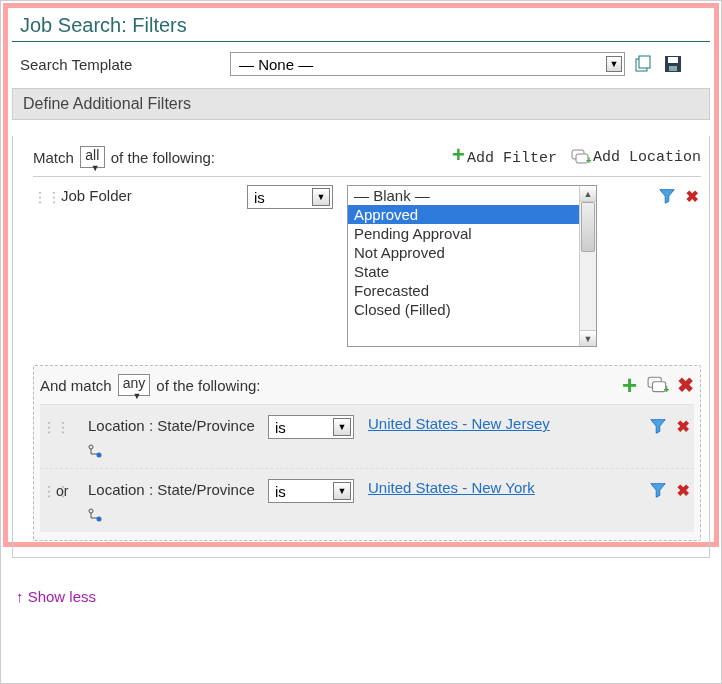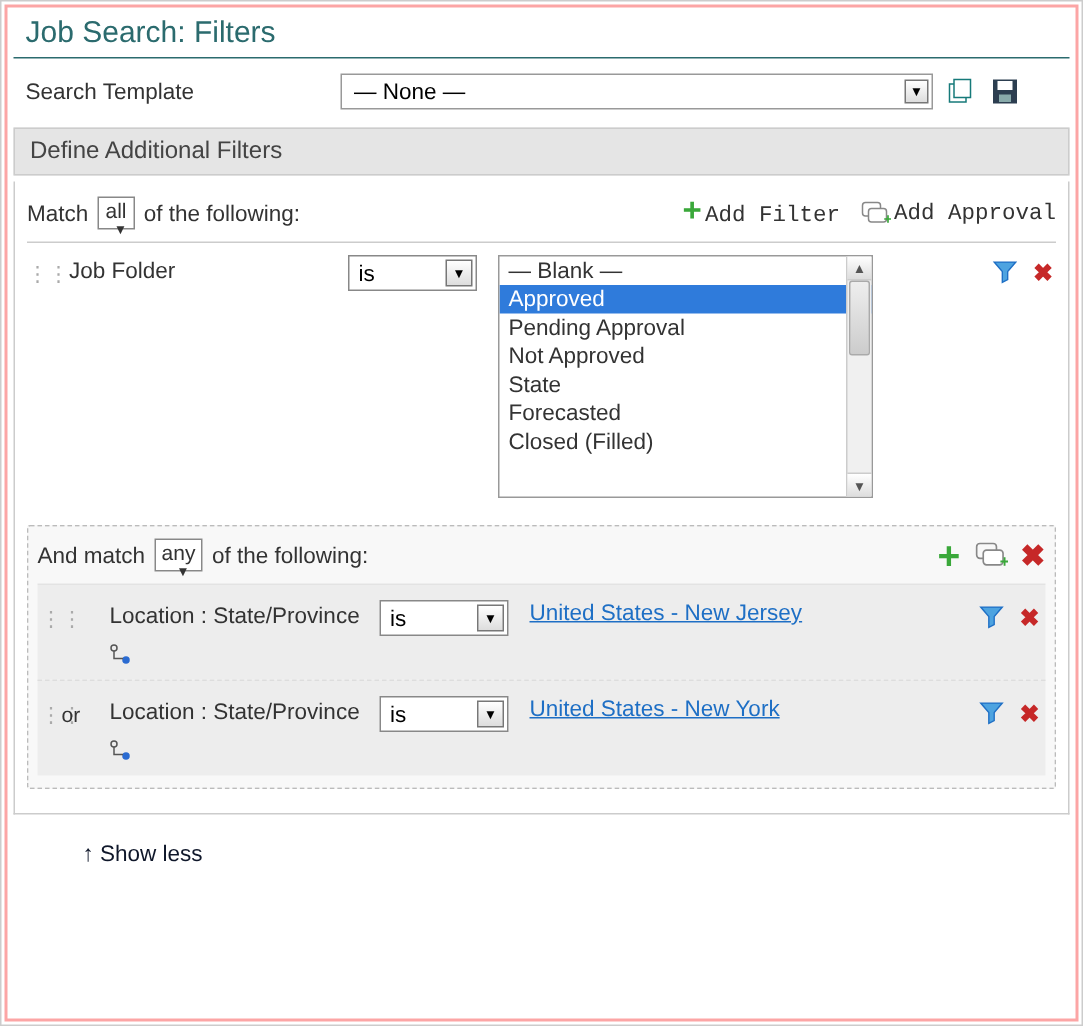--- a/index.html
+++ b/index.html
@@ -1,27 +1,27 @@
 <!DOCTYPE html>
 <html><head>
 <meta charset="utf-8">
 <style>
   * { box-sizing: border-box; }
   body { margin: 0; font-family: "Segoe UI", Arial, sans-serif; background: #fff; }
   .frame { width: 722px; height: 684px; border: 1px solid #ccc; margin: 0; padding: 2px; }
-  .panel { border: 2px solid #fca5a5; height: 678px; padding: 0; position: relative; }
+  .panel { border: 5px solid #fca5a5; height: 544px; padding: 0; position: relative; }
   .title { font-size: 20px; font-weight: 400; color: #2b6b6e; padding: 6px 12px 4px 12px; }
   .title-rule { border: none; border-top: 1px solid #2b6b6e; margin: 0 4px 10px 4px; }
   .template-row { display: flex; align-items: center; padding: 0 12px 12px 12px; }
   .template-label { width: 210px; font-size: 15px; color: #333; }
   .template-select { flex: 0 0 395px; display: flex; align-items: center; justify-content: space-between; border: 1px solid #999; background: #fff; height: 24px; padding: 0 2px 0 8px; font-size: 15px; }
   .template-select .chev { width: 16px; height: 16px; border: 1px solid #777; background: linear-gradient(#fff,#ddd); display:flex; align-items:center; justify-content:center; font-size:9px;}
   .icon-btn { width: 24px; height: 24px; margin-left: 6px; display: inline-flex; align-items: center; justify-content: center; cursor: pointer; }
   .section-head { background: #e5e5e5; border: 1px solid #ccc; margin: 0 4px; padding: 6px 10px; font-size: 16px; color: #444; }
-  .section-body { border: 1px solid #ccc; border-top: none; margin: 4px 4px; padding: 8px 8px 16px 8px; }
+  .section-body { border: 1px solid #ccc; border-top: none; margin: 16px 4px; padding: 8px 8px 16px 20px; }
   .match-row { display: flex; align-items: center; font-size: 15px; color: #333; padding: 2px 0 8px 0; border-bottom: 1px solid #ccc; }
   .mini-select { border: 1px solid #888; height: 22px; padding: 0 4px; margin: 0 6px; display: inline-flex; align-items: center; font-size: 14px; background:#fff;flex-direction:column; }
   .mini-select .chev { font-size:9px; margin-left:6px; }
   .spacer { flex: 1; }
   .green-plus { color: #3aa83a; font-weight: bold; font-size: 22px; margin-right:2px; line-height:1;}
   .linklike { color: #333; font-size: 15px; cursor:pointer;font-family:Liberation Mono, monospace; }
   .filter-row { display: flex; align-items: flex-start; padding: 8px 0 0 0; }
   .drag { width: 14px; color: #aaa; font-size: 14px; cursor: grab; padding-top:4px; }
   .field-col { width: 200px; padding: 2px 0 0 14px; font-size: 15px; color:#333; }
   .op-col { width: 100px; padding-top:0; }
@@ -38,21 +38,21 @@
   .action-col { flex:1; display:flex; align-items:flex-start; justify-content:flex-end; gap:10px; padding-right:2px; padding-top:2px;}
   .funnel svg{ width:18px; height:18px; }
   .xred { color:#c62828; font-weight:bold; cursor:pointer; font-size:16px; }
   .subgroup { border:1px dashed #bbb; border-radius:2px; margin-top:18px; padding:6px 6px 8px 6px; background:#f8f8f8; }
   .sub-head { display:flex; align-items:center; font-size:15px; color:#333; padding:0 0 6px 0; border-bottom:1px solid #e3e3e3;}
   .sub-filter { display:flex; align-items:flex-start; padding:10px 2px; background:#ededed; border-top:1px dashed #ddd; }
   .sub-filter:first-of-type{ border-top:none;}
   .conj { width:32px; font-size:14px; color:#333; padding-top:4px; }
   .bluelink { color:#1e6fc5; text-decoration:underline; font-size:15px; }
   .hier-icon { margin-top:10px; }
-  .showless { color:#0f172a; font-size:15px; padding:14px 8px; cursor:pointer;margin-left:42px; }
+  .showless { color:#a21caf; font-size:15px; padding:14px 8px; cursor:pointer; }
   .sub-actions { display:flex; gap:8px; align-items:center;}
   .sub-actions .xred{ font-size:20px;}
   svg{display:block;}
 </style>
 </head>
 <body>
 
 <div class="frame">
   <div class="panel">
     <div class="title">Job Search: Filters</div>
@@ -92,21 +92,21 @@
         <span class="spacer"></span>
         <span class="linklike">
           <span class="green-plus">+</span><span>Add Filter</span>
         </span>
         <span style="width:14px;"></span>
         <span class="linklike">
           <svg width="20" height="16" viewBox="0 0 20 16" style="display:inline-block;vertical-align:middle;margin-right:2px;">
               <rect x="1" y="1" width="12" height="9" fill="none" stroke="#888" rx="2"></rect>
               <rect x="5" y="5" width="12" height="9" fill="#fff" stroke="#888" rx="2"></rect>
               <text x="15" y="15" font-size="10" fill="#3aa83a" font-weight="bold">+</text>
-            </svg><span>Add Approval</span>
+            </svg><span>Add Location</span>
         </span>
       </div>
 
       <div class="filter-row">
         <div class="drag">⋮⋮</div>
         <div class="field-col">Job Folder</div>
         <div class="op-col">
           <div class="op-select">
             <span>is</span>
             <span class="btn">▼</span>

